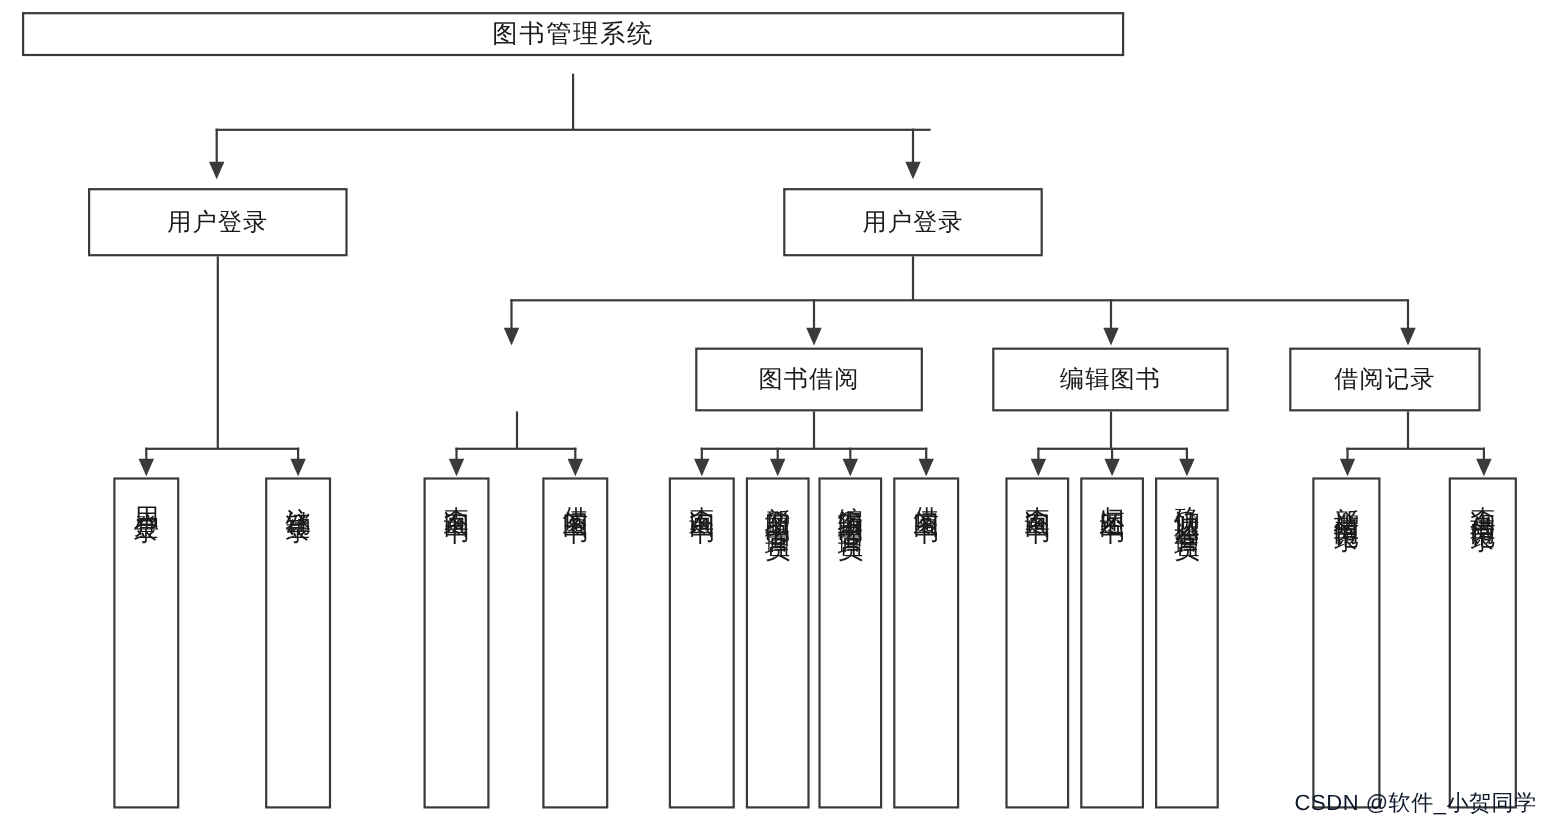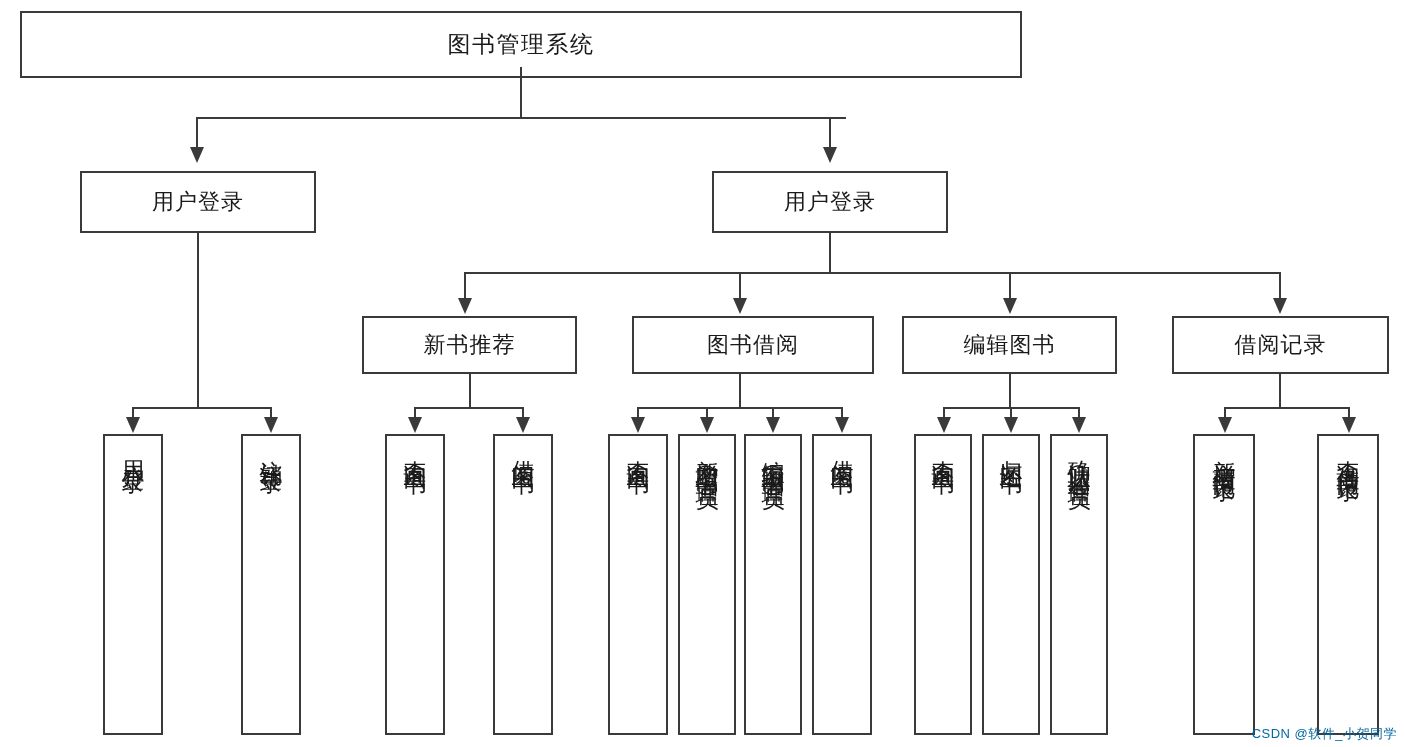--- a/index.html
+++ b/index.html
@@ -62,33 +62,33 @@
     width:0;height:0;
     border-left:7px solid transparent;
     border-right:7px solid transparent;
     border-top:16px solid #3a3a3a;
   }
   
   #watermark{
     position:absolute;
     right:8px;
     bottom:4px;
-    font-size:13px;
-    color:#0369a1;
+    font-size:20px;
+    color:#0f172a;
     letter-spacing:0.5px;
     white-space:nowrap;
     user-select:none;
   }
 </style>
 </head>
 <body>
 
 <div id="canvas">
 
-  <div class="node h-node title-node" style="left:20px;top:11px;width:1002px;height:67px;">
+  <div class="node h-node title-node" style="left:20px;top:11px;width:1002px;height:40px;">
     <span class="lbl">图书管理系统</span>
   </div>
 
   <div class="seg vline" style="left:520px;top:67px;height:51px;"></div>
   <div class="seg hline" style="left:196px;top:117px;width:650px;"></div>
   <div class="seg vline" style="left:196px;top:117px;height:32px;"></div>
   <div class="arrow" style="left:190px;top:147px;"></div>
   <div class="seg vline" style="left:829px;top:117px;height:32px;"></div>
   <div class="arrow" style="left:823px;top:147px;"></div>
 
@@ -115,33 +115,30 @@
 
   <div class="seg vline" style="left:739px;top:272px;height:28px;"></div>
   <div class="arrow" style="left:733px;top:298px;"></div>
 
   <div class="seg vline" style="left:1009px;top:272px;height:28px;"></div>
   <div class="arrow" style="left:1003px;top:298px;"></div>
 
   <div class="seg vline" style="left:1279px;top:272px;height:28px;"></div>
   <div class="arrow" style="left:1273px;top:298px;"></div>
 
-  <div class="node h-node" style="left:362px;top:316px;width:215px;height:58px;">
-    <span class="lbl">新书推荐</span>
-  </div>
-
-  <div class="node h-node" style="left:632px;top:316px;width:242px;height:58px;">
+
+  <div class="node h-node" style="left:632px;top:316px;width:207px;height:58px;">
     <span class="lbl">图书借阅</span>
   </div>
 
   <div class="node h-node" style="left:902px;top:316px;width:215px;height:58px;">
     <span class="lbl">编辑图书</span>
   </div>
 
-  <div class="node h-node" style="left:1172px;top:316px;width:217px;height:58px;">
+  <div class="node h-node" style="left:1172px;top:316px;width:174px;height:58px;">
     <span class="lbl">借阅记录</span>
   </div>
 
   <div class="seg vline" style="left:469px;top:374px;height:34px;"></div>
   <div class="seg hline" style="left:414px;top:407px;width:110px;"></div>
   <div class="seg vline" style="left:414px;top:407px;height:12px;"></div>
   <div class="arrow" style="left:408px;top:417px;"></div>
   <div class="seg vline" style="left:522px;top:407px;height:12px;"></div>
   <div class="arrow" style="left:516px;top:417px;"></div>
 

